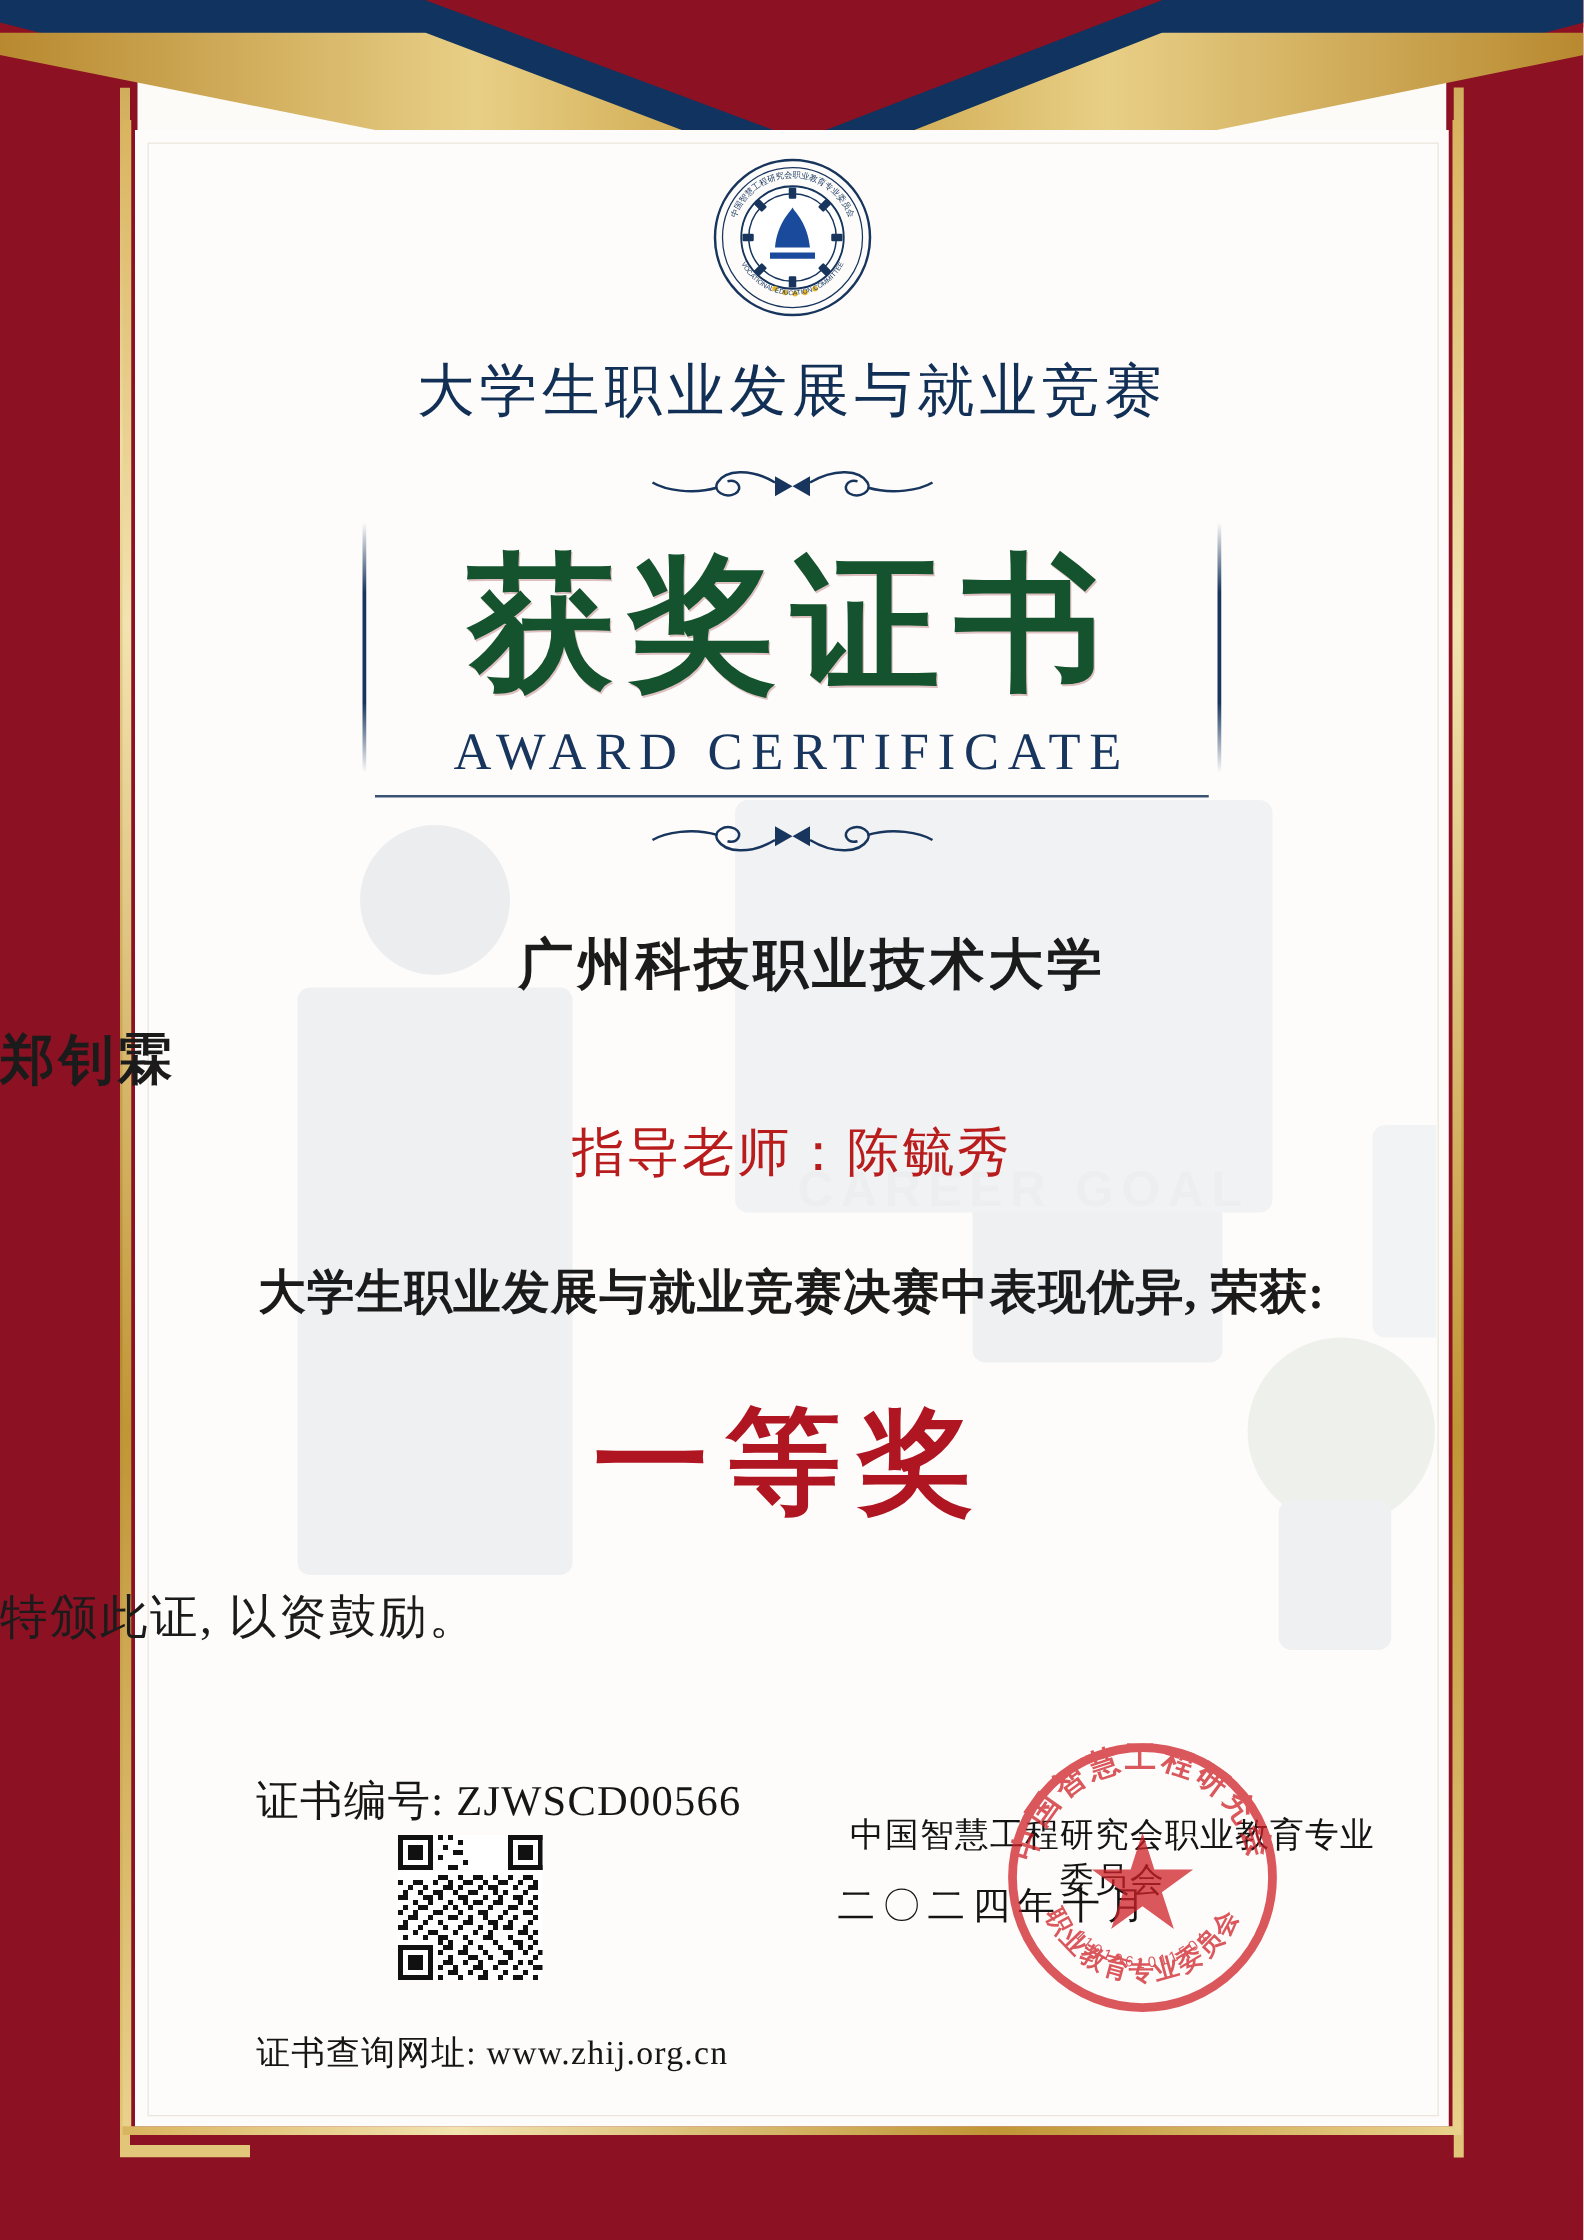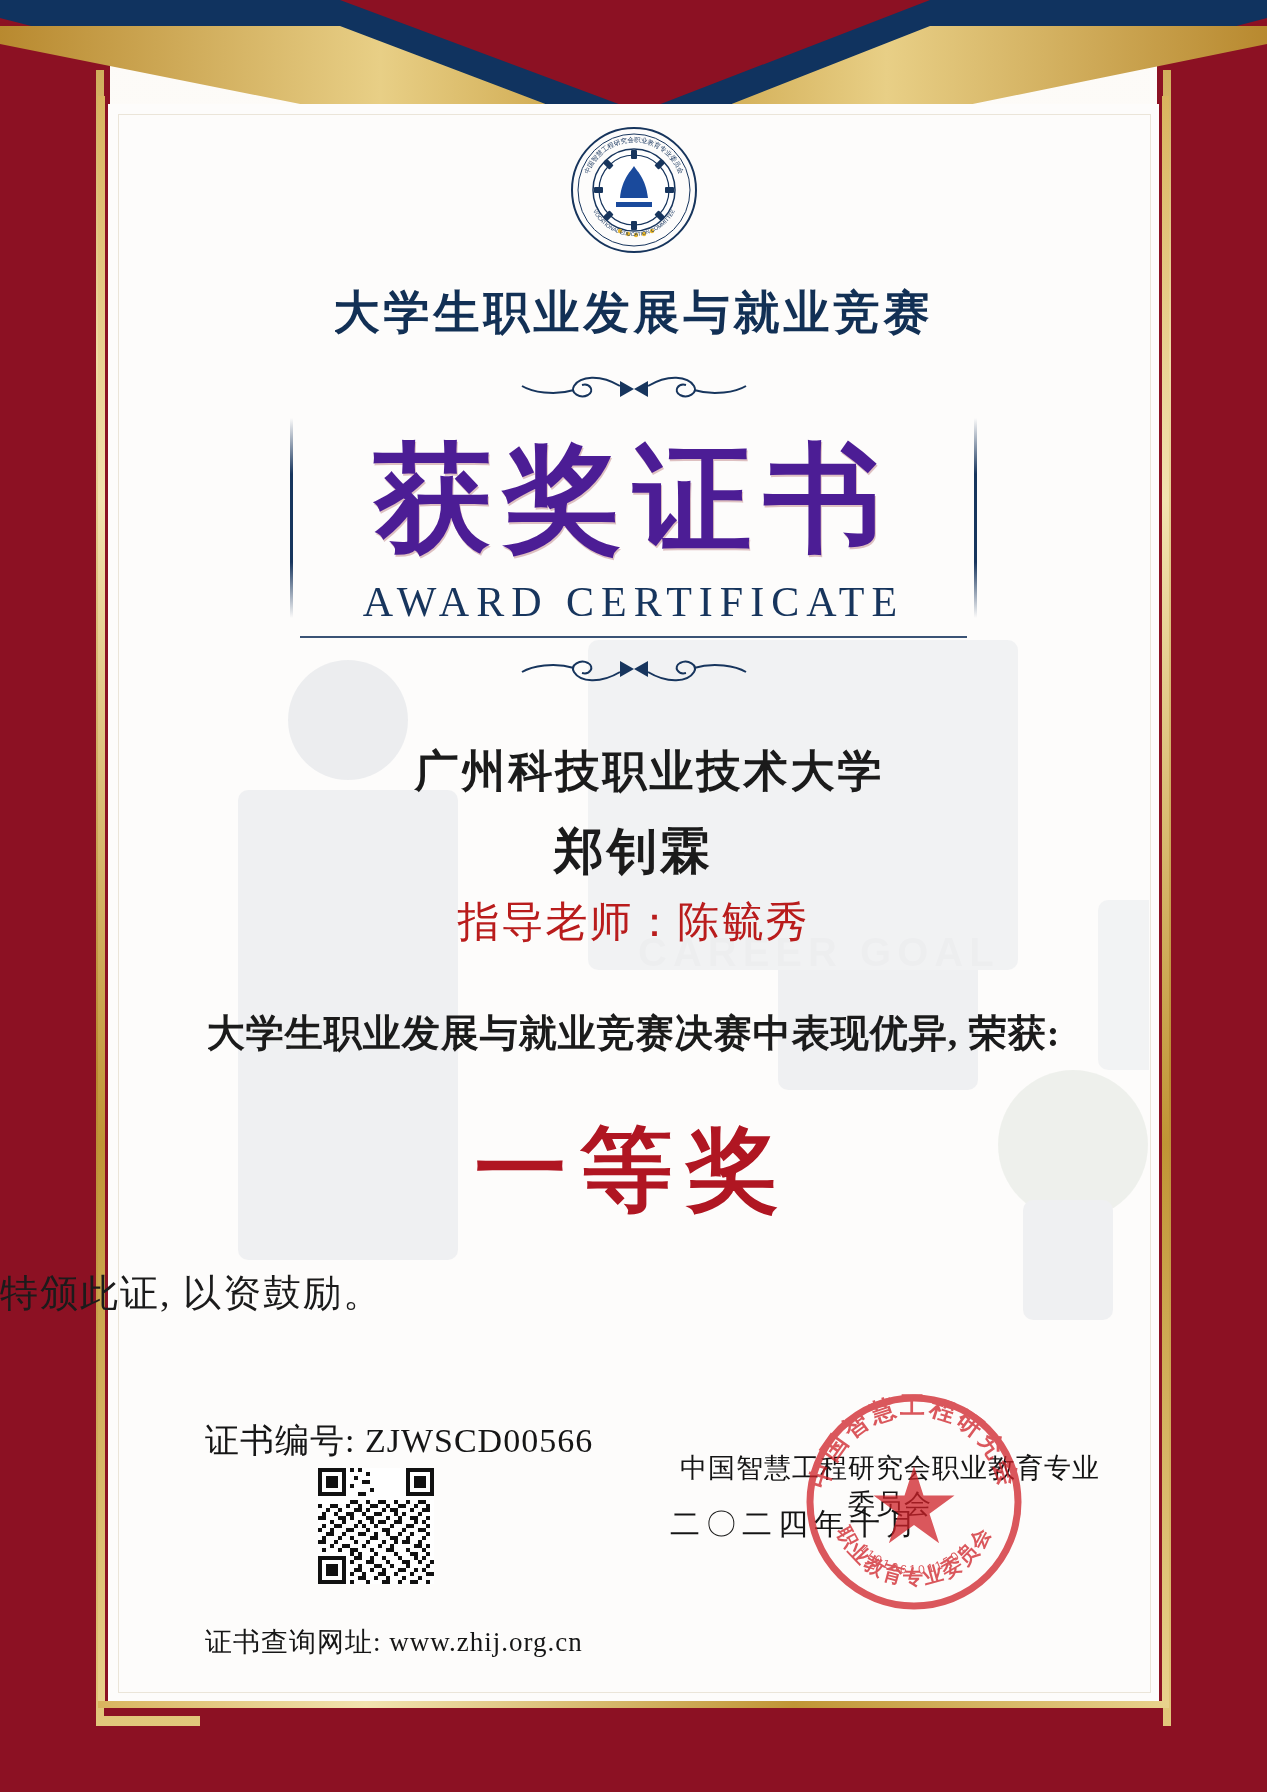--- a/index.html
+++ b/index.html
@@ -124,21 +124,21 @@
     top: 126px;
     width: 128px; height: 128px;
   }
 
   
   .comp-title {
     position: absolute;
     left: 0; right: 0; top: 282px;
     text-align: center;
     font-size: 46px;
-    font-weight: bold;
+    font-weight: normal;
     letter-spacing: 4px;
     color: #123055;
     font-family: "Liberation Serif", serif;
   }
   .orn {
     position: absolute;
     left: 50%; transform: translateX(-50%);
     width: 460px; height: 34px;
     color: #16355c;
   }
@@ -155,21 +155,21 @@
   .rule-l { left: 290px; }
   .rule-r { right: 290px; }
 
   .big-title {
     position: absolute;
     left: 0; right: 0; top: 420px;
     text-align: center;
     font-size: 118px;
     font-weight: bold;
     letter-spacing: 12px;
-    color: #4c1d95;
+    color: #14532d;
     font-family: "Liberation Serif", serif;
     text-shadow: 1px 2px 0 rgba(130,10,20,0.25);
   }
   .sub-title {
     position: absolute;
     left: 0; right: 0; top: 578px;
     text-align: center;
     font-size: 42px;
     letter-spacing: 7px;
     color: #17355d;
@@ -188,22 +188,22 @@
     text-align: center;
     font-size: 44px;
     font-weight: bold;
     letter-spacing: 3px;
     color: #1b1b1b;
     padding-left: 32px;
   }
   .recipient-name {
     position: absolute;
     left: 0; right: 0; top: 818px;
-    text-align: center;
-    font-size: 50px;
+    text-align: left;
+    font-size: 44px;
     font-weight: bold;
     letter-spacing: 3px;
     color: #1b1b1b;
   }
   .advisor {
     position: absolute;
     left: 0; right: 0; top: 894px;
     text-align: center;
     font-size: 42px;
     font-weight: normal;

